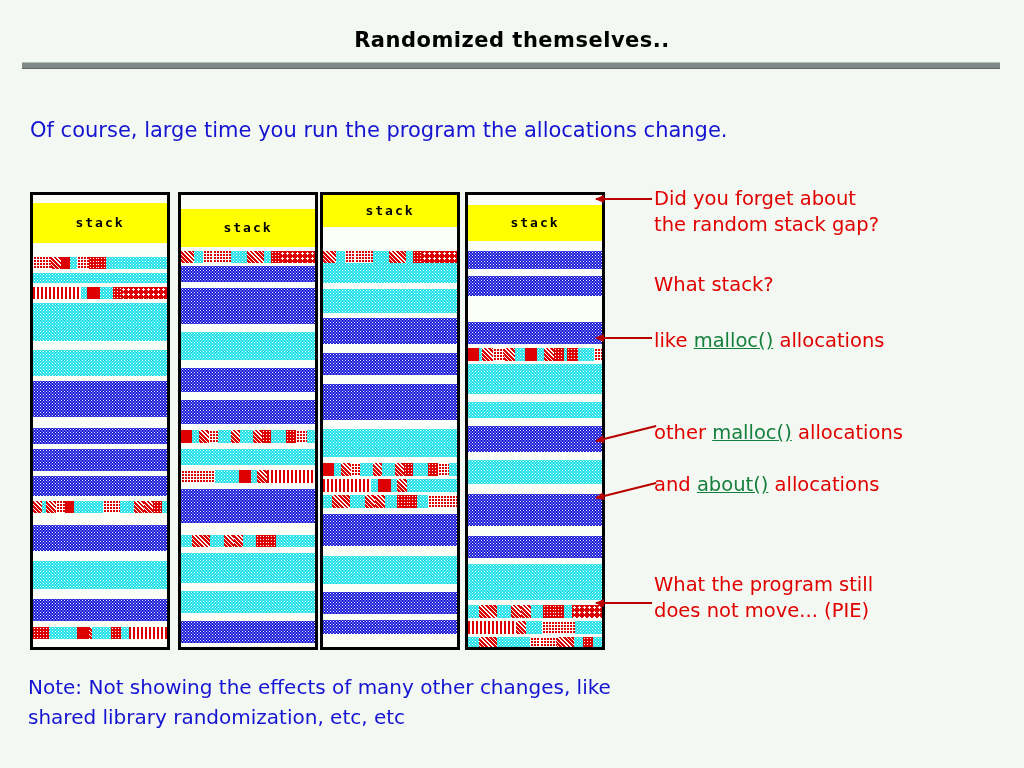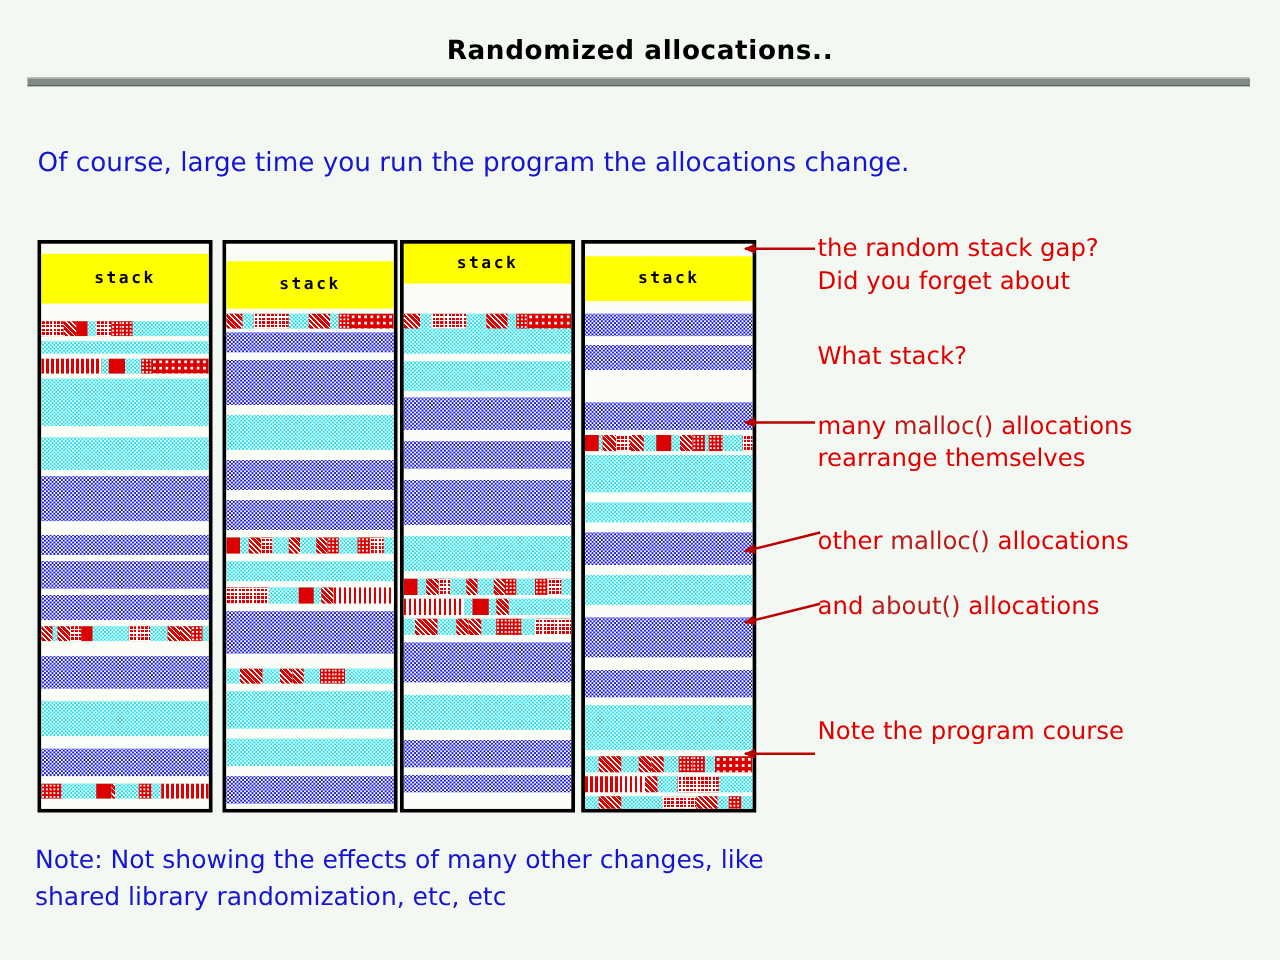--- a/index.html
+++ b/index.html
@@ -168,39 +168,39 @@
   .arrow.slanted { transform-origin: left center; }
 
   .note {
     position: absolute;
     font-family: "DejaVu Sans", sans-serif;
     font-size: 19.5px;
     line-height: 26px;
     color: #e00000;
     white-space: pre-line;
   }
-  .note .fn { color: #b91c1c; }
+  .note .fn { color: #15803d; text-decoration: underline; }
 
   
   #bottom-note {
     position: absolute;
     top: 672px;
     left: 28px;
     width: 940px;
     font-family: "DejaVu Sans", sans-serif;
     font-size: 20px;
     line-height: 30px;
     color: #1414d2;
     white-space: pre-line;
   }
 </style>
 </head>
 <body>
 
-<div id="slide-title">Randomized allocations..</div>
+<div id="slide-title">Randomized themselves..</div>
 <div id="title-rule"></div>
 
 <div id="intro-line">Of course, large time you run the program the allocations change.</div>
 
 <div id="columns">
     <div class="memcol" style="left: 30px;">
       <div class="band b-white" style="top: 0px; height: 8px;"></div>
       <div class="band b-yellow" style="top: 8px; height: 40px;"></div>
       <div class="blabel" style="top: 20px;">stack</div>
       <div class="band b-white" style="top: 48px; height: 14px;"></div>
@@ -436,27 +436,27 @@
         <div class="chunk k-diag" style="left: 11px; width: 18px;"></div>
         <div class="chunk k-grid" style="left: 62px; width: 10px;"></div>
         <div class="chunk k-grid" style="left: 72px; width: 17px;"></div>
         <div class="chunk k-diag" style="left: 89px; width: 17px;"></div>
         <div class="chunk k-dot" style="left: 115px; width: 10px;"></div>
       </div>
     </div>
   </div>
 
 <div id="annotation-layer">
-    <div class="note" style="top: 186px; left: 654px;"><div><span>the random stack gap?</span></div><div><span>Did you forget about</span></div></div>
+    <div class="note" style="top: 186px; left: 654px;"><div><span>Did you forget about</span></div><div><span>the random stack gap?</span></div></div>
     <div class="arrow" style="left: 596px; top: 198px; width: 56px;"></div>
     <div class="note" style="top: 272px; left: 654px;"><div><span>What stack?</span></div></div>
-    <div class="note" style="top: 328px; left: 654px;"><div><span>many </span><span class="fn">malloc()</span><span> allocations</span></div><div><span>rearrange themselves</span></div></div>
+    <div class="note" style="top: 328px; left: 654px;"><div><span>like </span><span class="fn">malloc()</span><span> allocations</span></div></div>
     <div class="arrow" style="left: 596px; top: 337px; width: 56px;"></div>
     <div class="note" style="top: 420px; left: 654px;"><div><span>other </span><span class="fn">malloc()</span><span> allocations</span></div></div>
     <div class="arrow slanted" style="left: 596px; top: 440px; width: 62px; transform: rotate(-14deg);"></div>
     <div class="note" style="top: 472px; left: 654px;"><div><span>and </span><span class="fn">about()</span><span> allocations</span></div></div>
     <div class="arrow slanted" style="left: 596px; top: 497px; width: 62px; transform: rotate(-14deg);"></div>
-    <div class="note" style="top: 572px; left: 654px;"><div><span>Note the program course</span></div></div>
+    <div class="note" style="top: 572px; left: 654px;"><div><span>What the program still</span></div><div><span>does not move... (PIE)</span></div></div>
     <div class="arrow" style="left: 596px; top: 602px; width: 56px;"></div>
   </div>
 
 <div id="bottom-note">Note: Not showing the effects of many other changes, like
 shared library randomization, etc, etc</div>
 
 </body></html>

